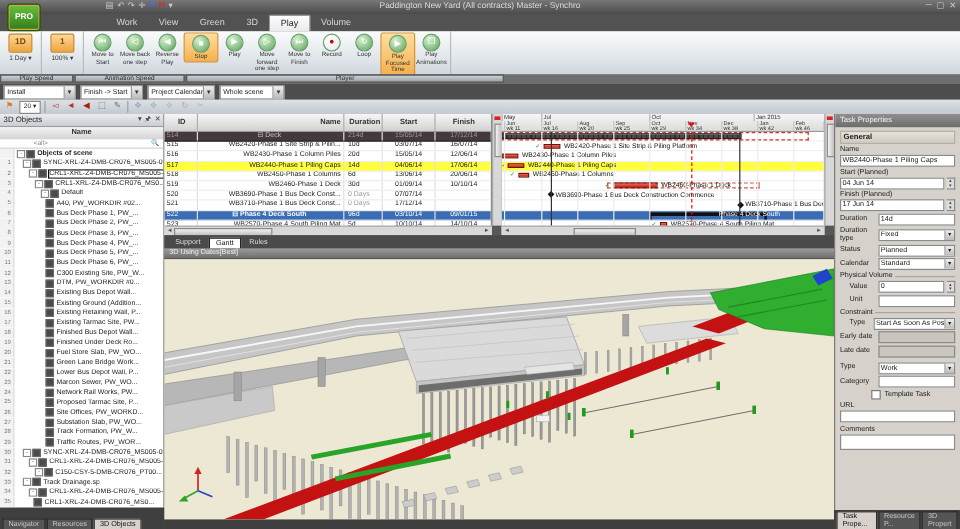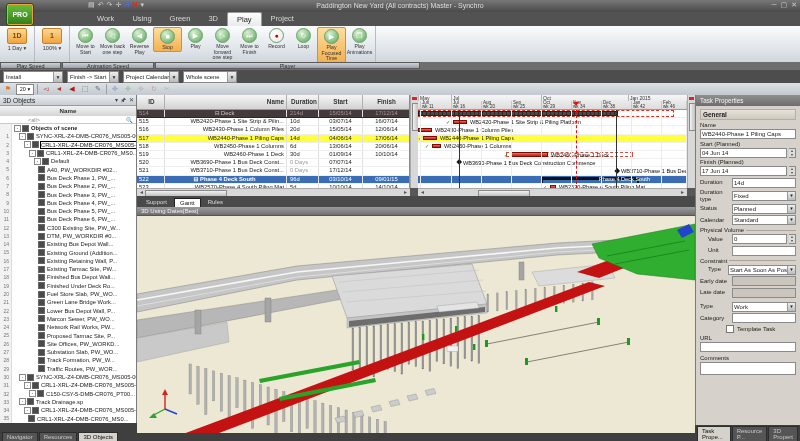--- a/index.html
+++ b/index.html
@@ -151,25 +151,25 @@
     <div id="win-controls" class="abs">
         <div>─</div>
         <div>▢</div>
         <div>✕</div>
       </div>
   </div>
   <div id="pro-badge" class="abs">PRO</div>
 
   <div id="ribbon-tabs" class="abs">
       <div class="rtab">Work</div>
-      <div class="rtab">Using</div>
+      <div class="rtab">View</div>
       <div class="rtab">Green</div>
       <div class="rtab">3D</div>
       <div class="rtab active">Play</div>
-      <div class="rtab">Project</div>
+      <div class="rtab">Volume</div>
     </div>
 
   <div id="ribbon-body" class="abs">
     <div class="rgroup">
       <div class="bigbtn">
         <div class="ic">1D</div>
         <div>1 Day ▾</div>
       </div>
     </div>
     <div class="rgroup">

